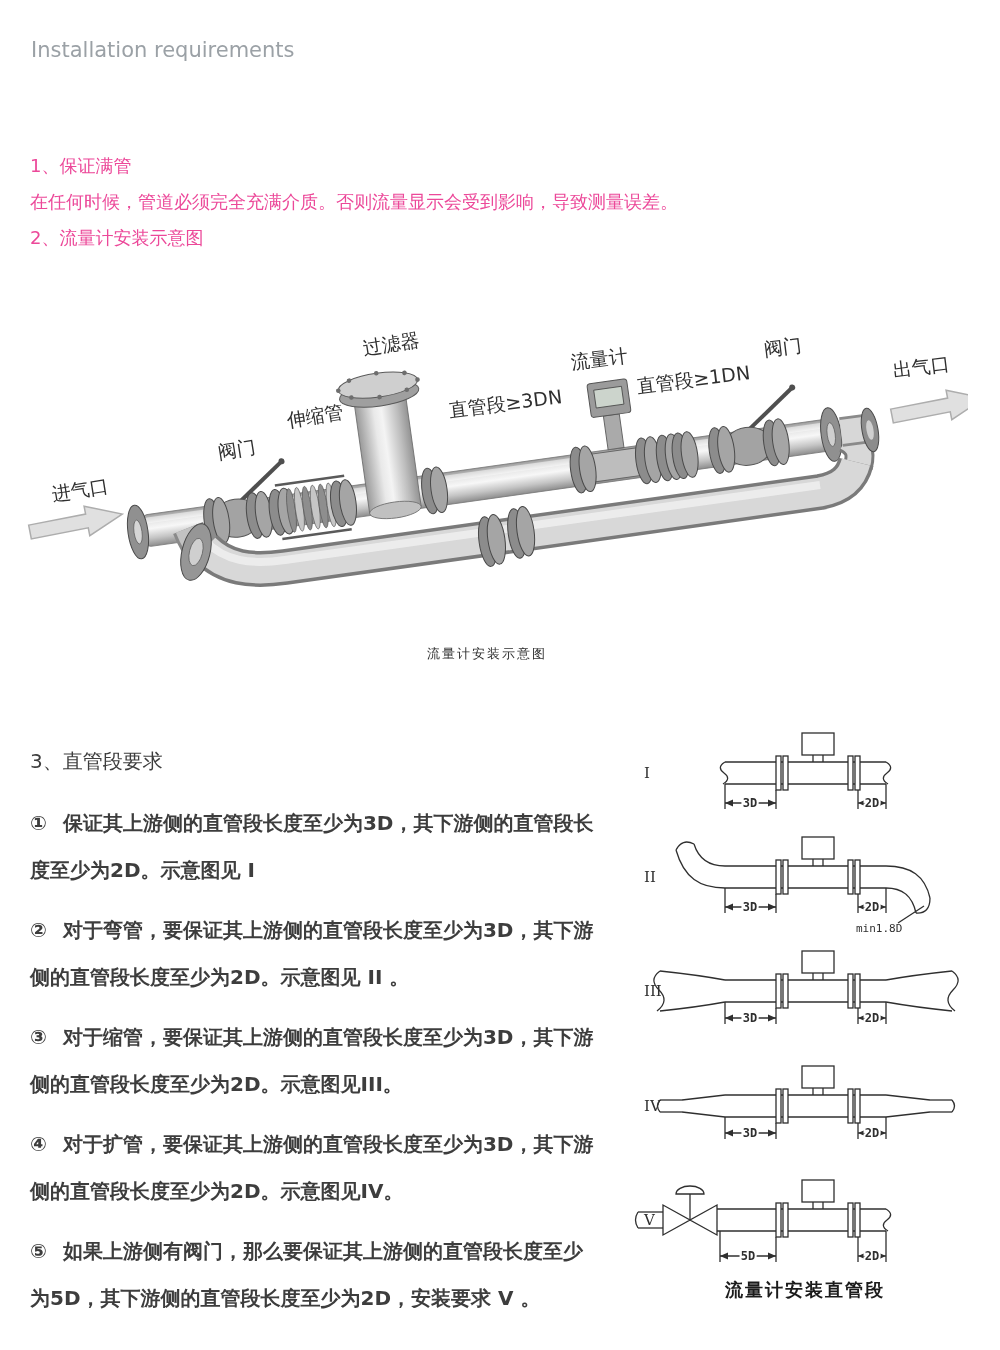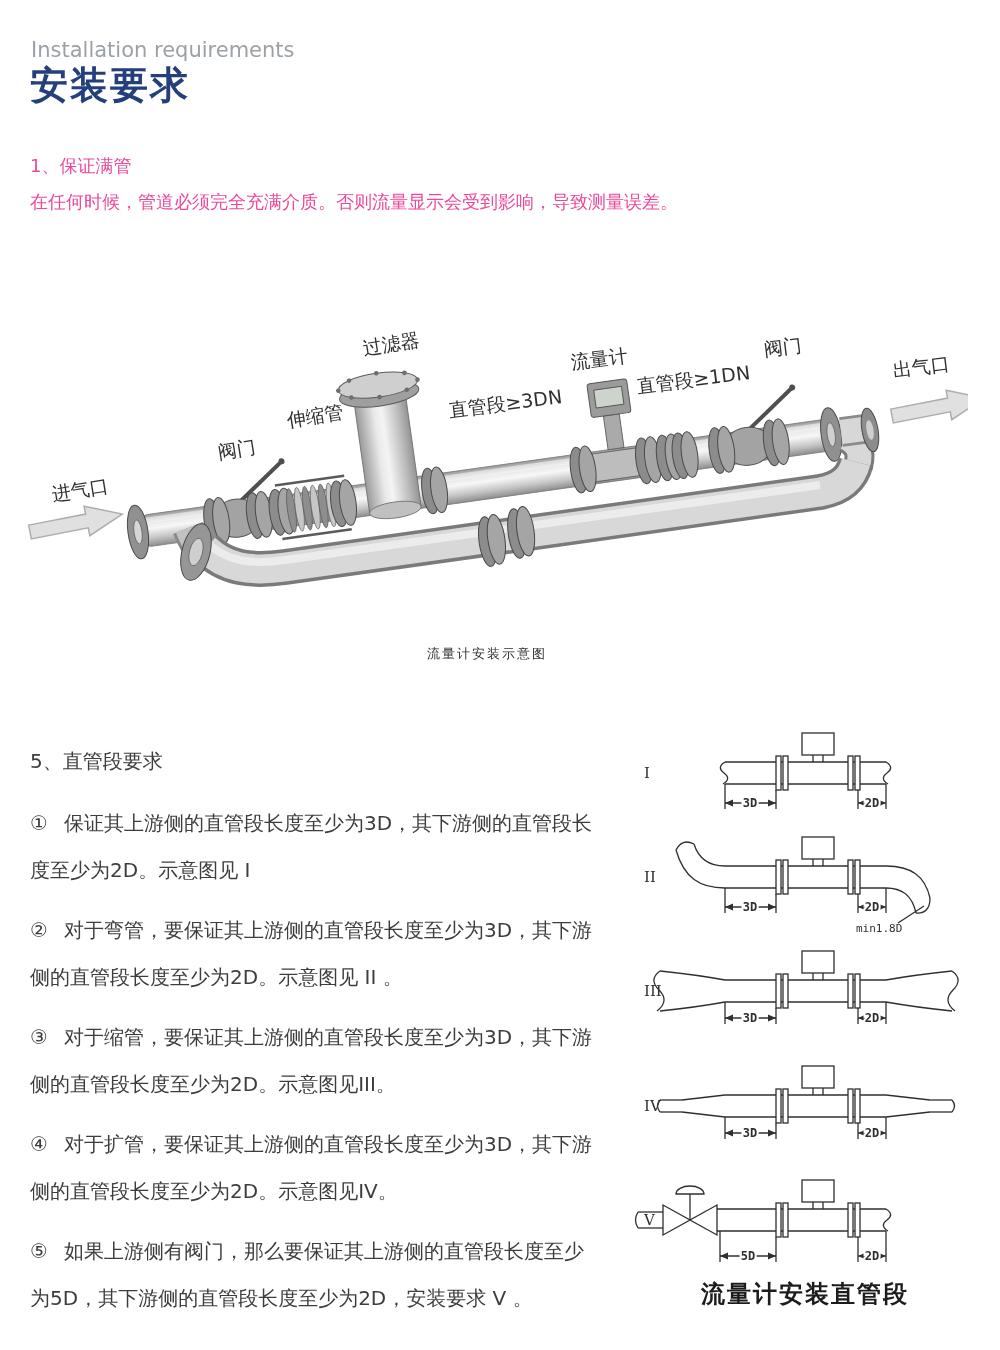--- a/index.html
+++ b/index.html
@@ -9,44 +9,44 @@
   .title{position:absolute;left:30px;top:60px;margin:0;font-size:38px;font-weight:700;color:#24407b;letter-spacing:2px;}
   .intro{position:absolute;left:30px;top:148px;width:950px;}
   .intro p{margin:0;font-size:18px;line-height:36px;color:#ec4899;}
   .illus{position:absolute;left:20px;top:320px;width:970px;height:330px;}
   .illus svg{position:absolute;left:0;top:0;}
   .ilabel{position:absolute;font-size:19px;color:#2f2f2f;white-space:nowrap;transform-origin:left center;}
   .illus-caption{position:absolute;left:20px;top:645px;width:934px;text-align:center;
         font-size:13px;color:#2f2f2f;letter-spacing:2px;}
   .req-heading{position:absolute;left:30px;top:748px;font-size:20px;color:#3d3d3d;}
   .req-items{position:absolute;left:30px;top:800px;width:570px;}
-  .req-items p{margin:0 0 13px 0;font-size:20px;line-height:47px;color:#3d3d3d;}
+  .req-items p{margin:0 0 13px 0;font-size:20px;line-height:47px;color:#3d3d3d;font-weight:bold;}
   .req-items .num{margin-right:16px;}
   svg.diag{position:absolute;}
   svg.diag line, svg.diag path{stroke:#2f2f2f;stroke-width:1.3;fill:none;}
   svg.diag rect, svg.diag polygon.wh{fill:#fff;stroke:#2f2f2f;stroke-width:1.3;}
   svg.diag polygon.ah{fill:#2f2f2f;stroke:none;}
   svg.diag text.roman{font-family:"DejaVu Serif","Liberation Serif",serif;font-size:15px;fill:#2f2f2f;stroke:none;}
   svg.diag text.dim{font-family:"DejaVu Sans Mono","Liberation Mono",monospace;font-size:12px;font-weight:bold;
         fill:#2f2f2f;text-anchor:middle;paint-order:stroke;stroke:#ffffff;stroke-width:4px;}
   svg.diag text.note{font-family:"DejaVu Sans Mono","Liberation Mono",monospace;font-size:11px;fill:#2f2f2f;stroke:none;}
   .diag-caption{position:absolute;left:630px;top:1278px;width:350px;text-align:center;
-        font-family:"DejaVu Serif","Liberation Serif",serif;font-weight:bold;font-size:24px;color:#1c1c1c;letter-spacing:2px;}
+        font-family:"DejaVu Serif","Liberation Serif",serif;font-weight:bold;font-size:18px;color:#1c1c1c;letter-spacing:2px;}
 </style>
 </head>
 <body>
 
 <div class="page">
 
   <div class="eyebrow">Installation requirements</div>
-  <h1 class="title">安装要求</h1>
 
   <div class="intro">
     <p>1、保证满管</p>
     <p>在任何时候，管道必须完全充满介质。否则流量显示会受到影响，导致测量误差。</p>
+    <p>2、流量计安装示意图</p>
   </div>
 
   <div class="illus">
     <svg width="970" height="330" viewBox="0 0 970 330">
       <defs>
         <linearGradient id="gp" x1="0" y1="0" x2="0" y2="1">
           <stop offset="0" stop-color="#9a9a9a"></stop>
             <stop offset="0.3" stop-color="#ececec"></stop>
           <stop offset="0.45" stop-color="#f7f7f7"></stop>
             <stop offset="0.75" stop-color="#c4c4c4"></stop>
@@ -174,21 +174,21 @@
     <div class="ilabel" style="left:343px;top:16px;transform:rotate(-9deg);">过滤器</div>
     <div class="ilabel" style="left:429px;top:78px;transform:rotate(-7deg);">直管段≥3DN</div>
     <div class="ilabel" style="left:551px;top:30px;transform:rotate(-7deg);">流量计</div>
     <div class="ilabel" style="left:617px;top:54px;transform:rotate(-7deg);">直管段≥1DN</div>
     <div class="ilabel" style="left:744px;top:17px;transform:rotate(-7deg);">阀门</div>
     <div class="ilabel" style="left:873px;top:38px;transform:rotate(-7deg);">出气口</div>
   </div>
 
   <div class="illus-caption">流量计安装示意图</div>
 
-  <div class="req-heading">5、直管段要求</div>
+  <div class="req-heading">3、直管段要求</div>
   <div class="req-items">
     <p><span class="num">①</span><span>保证其上游侧的直管段长度至少为3D，其下游侧的直管段长度至少为2D。示意图见 I</span></p>
     <p><span class="num">②</span><span>对于弯管，要保证其上游侧的直管段长度至少为3D，其下游侧的直管段长度至少为2D。示意图见 II 。</span></p>
     <p><span class="num">③</span><span>对于缩管，要保证其上游侧的直管段长度至少为3D，其下游侧的直管段长度至少为2D。示意图见III。</span></p>
     <p><span class="num">④</span><span>对于扩管，要保证其上游侧的直管段长度至少为3D，其下游侧的直管段长度至少为2D。示意图见IV。</span></p>
     <p><span class="num">⑤</span><span>如果上游侧有阀门，那么要保证其上游侧的直管段长度至少为5D，其下游侧的直管段长度至少为2D，安装要求 V 。</span></p>
   </div>
 
   <svg class="diag" style="left:630px;top:715px;" width="350" height="105" viewBox="0 0 350 105">
     <text x="14" y="63" class="roman">I</text>

